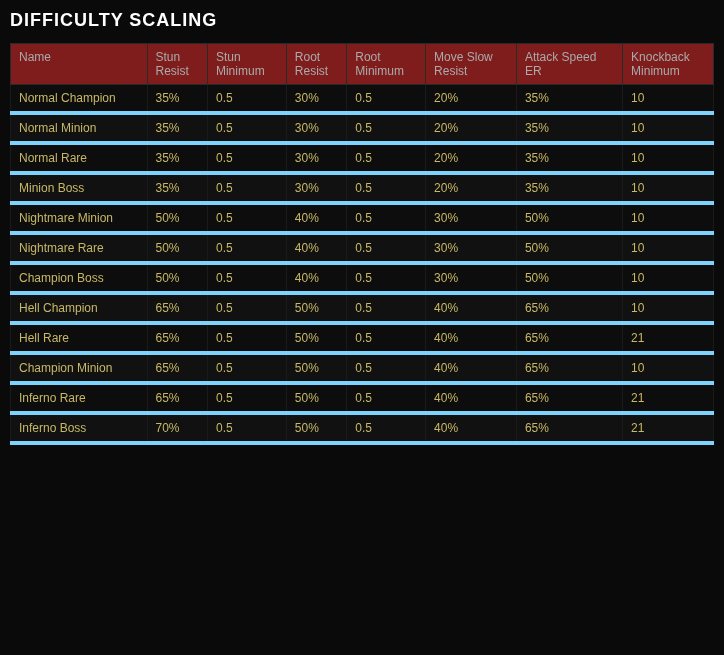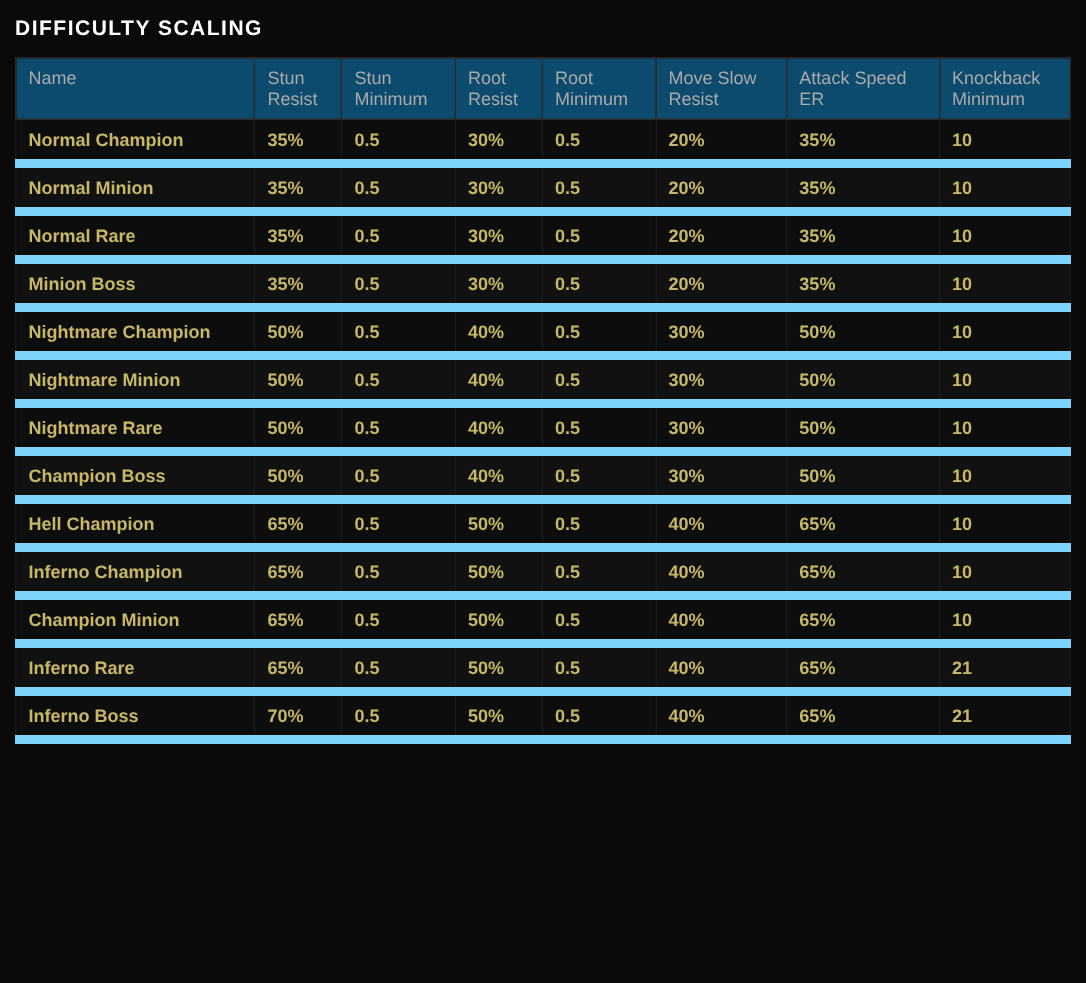--- a/index.html
+++ b/index.html
@@ -5,46 +5,45 @@
     * { margin: 0; padding: 0; box-sizing: border-box; }
     body {
       background-color: #0a0a0a;
       color: #c8b866;
       font-family: Arial, sans-serif;
       font-size: 13px;
       padding: 10px;
     }
     h1 {
       color: #ffffff;
-      font-size: 14px;
+      font-size: 18px;
       font-weight: bold;
       margin-bottom: 12px;
       letter-spacing: 1px;
     }
     table {
       width: 100%;
       border-collapse: collapse;
       border: 1px solid #333;
     }
     thead tr {
-      background-color: #0c4a6e;
+      background-color: #7f1d1d;
       padding-left: 40px;
     }
     thead th {
       color: #aaa;
       font-weight: normal;
       font-size: 12px;
       padding: 6px 8px;
       text-align: left;
       border: 1px solid #2a2a2a;
       vertical-align: top;
     }
     tbody tr {
-      border-bottom: 6px solid #7dd3fc;
-      font-weight: bold;
+      border-bottom: 4px solid #7dd3fc;
     }
     tbody tr:nth-child(odd) {
       background-color: #0d0d0d;
     }
     tbody tr:nth-child(even) {
       background-color: #111111;
     }
     tbody td {
       padding: 6px 8px;
       border: 1px solid #1a1a1a;
@@ -108,30 +107,20 @@
         <td>Minion Boss</td>
         <td>35%</td>
         <td>0.5</td>
         <td>30%</td>
         <td>0.5</td>
         <td>20%</td>
         <td>35%</td>
         <td>10</td>
       </tr>
       <tr>
-        <td>Nightmare Champion</td>
-        <td>50%</td>
-        <td>0.5</td>
-        <td>40%</td>
-        <td>0.5</td>
-        <td>30%</td>
-        <td>50%</td>
-        <td>10</td>
-      </tr>
-      <tr>
         <td>Nightmare Minion</td>
         <td>50%</td>
         <td>0.5</td>
         <td>40%</td>
         <td>0.5</td>
         <td>30%</td>
         <td>50%</td>
         <td>10</td>
       </tr>
       <tr>
@@ -158,28 +147,28 @@
         <td>Hell Champion</td>
         <td>65%</td>
         <td>0.5</td>
         <td>50%</td>
         <td>0.5</td>
         <td>40%</td>
         <td>65%</td>
         <td>10</td>
       </tr>
       <tr>
-        <td>Inferno Champion</td>
+        <td>Hell Rare</td>
         <td>65%</td>
         <td>0.5</td>
         <td>50%</td>
         <td>0.5</td>
         <td>40%</td>
         <td>65%</td>
-        <td>10</td>
+        <td>21</td>
       </tr>
       <tr>
         <td>Champion Minion</td>
         <td>65%</td>
         <td>0.5</td>
         <td>50%</td>
         <td>0.5</td>
         <td>40%</td>
         <td>65%</td>
         <td>10</td>

